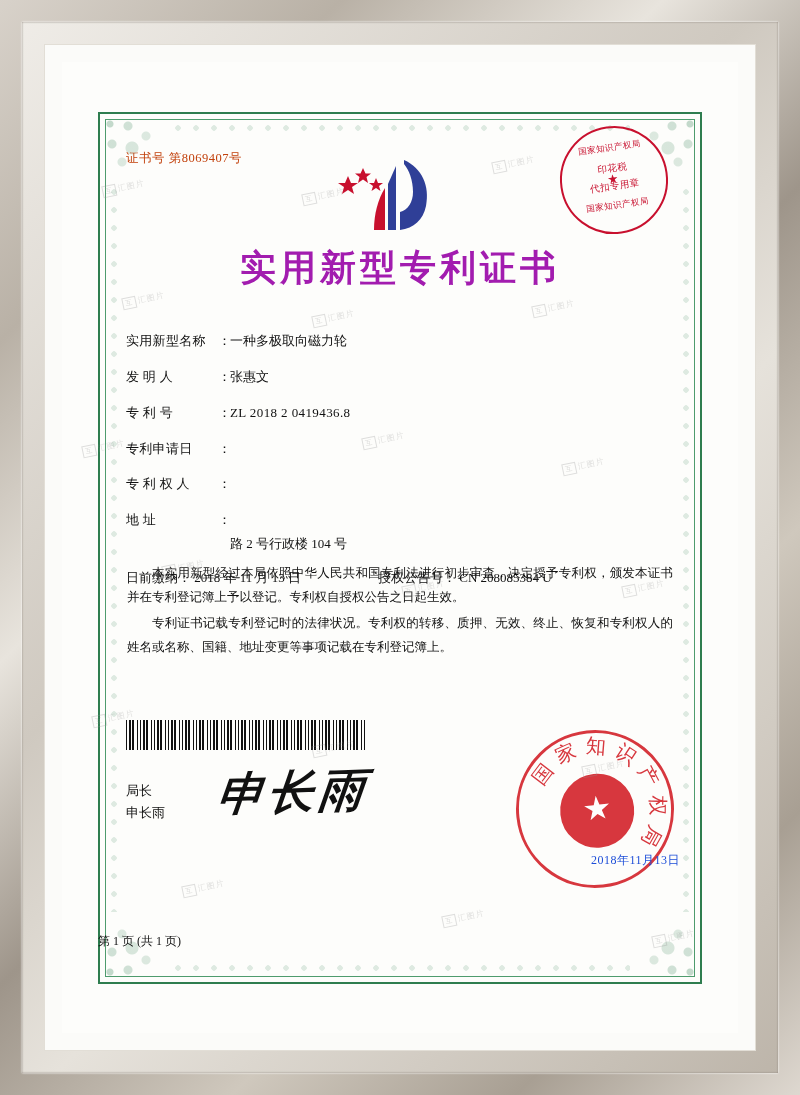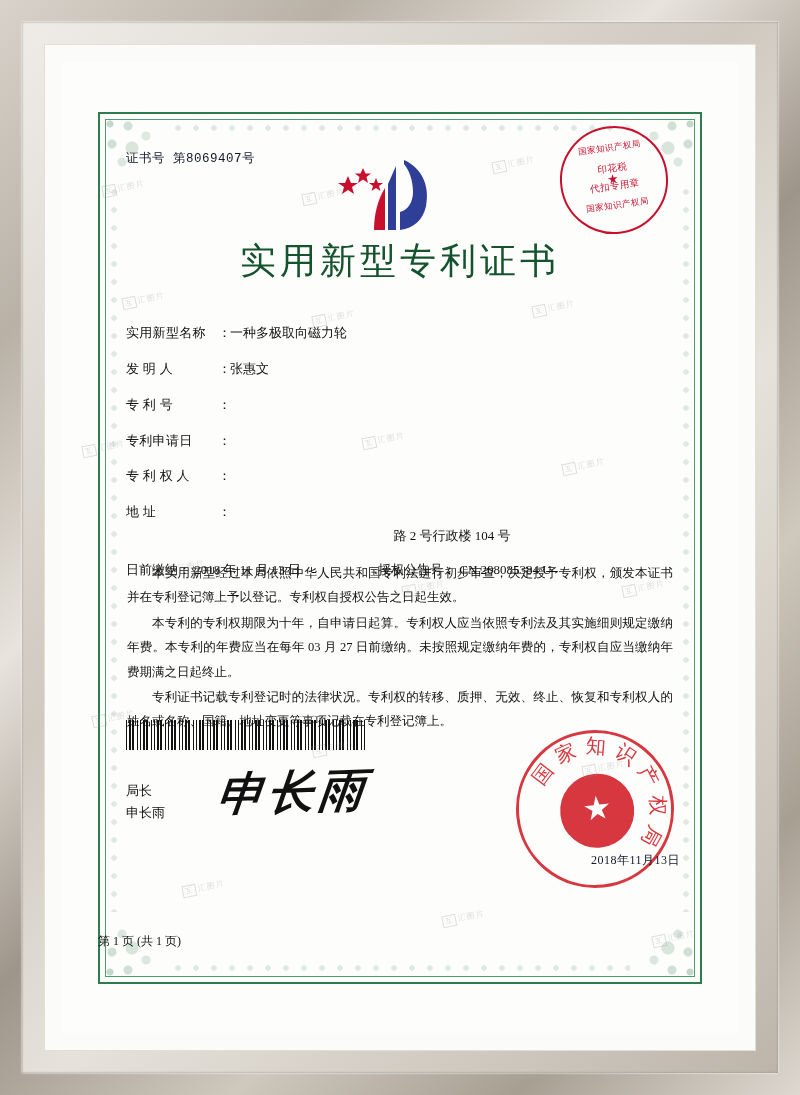--- a/index.html
+++ b/index.html
@@ -74,22 +74,22 @@
     background-size:16px 18px;background-repeat:repeat-y;}
   .edge-right{top:70px;bottom:70px;right:6px;width:16px;
     background-image:radial-gradient(circle at 8px 8px, rgba(46,125,79,.30) 0 2.5px, transparent 3px);
     background-size:16px 18px;background-repeat:repeat-y;}
 
   
   .content{position:absolute;left:36px;top:50px;width:604px;height:872px;}
 
   .cert-no{
     position:absolute;left:28px;top:38px;
-    font-size:12.5px;color:#0f172a;letter-spacing:.5px;
-    font-family:Liberation Mono, monospace;
+    font-size:12.5px;color:#c2410c;letter-spacing:.5px;
+    font-family:Liberation Serif, serif;
   }
 
   
   .logo{position:absolute;left:232px;top:42px;width:130px;height:80px;}
   .seal-top{
     position:absolute;right:34px;top:14px;width:104px;height:104px;
     border:2.5px solid #c8102e;border-radius:50%;
     color:#c8102e;
     transform:rotate(-8deg);
   }
@@ -100,32 +100,32 @@
   .seal-top .l1{top:14px;}
   .seal-top .l2{top:34px;font-size:9.5px;}
   .seal-top .l3{top:52px;font-size:9.5px;}
   .seal-top .l4{top:72px;font-size:8.5px;}
   .seal-top:after{
     content:"";position:absolute;left:46px;top:46px;width:10px;height:10px;
     background:#c8102e;clip-path:polygon(50% 0%,61% 35%,98% 35%,68% 57%,79% 91%,50% 70%,21% 91%,32% 57%,2% 35%,39% 35%);
   }
 
   .title{
-    position:absolute;left:0;right:0;top:125px;text-align:center;
-    font-size:36px;font-weight:normal;letter-spacing:4px;color:#14532d;
+    position:absolute;left:0;right:0;top:132px;text-align:center;
+    font-size:36px;font-weight:bold;letter-spacing:4px;color:#a21caf;
     font-family:"Liberation Serif", serif;
   }
 
   .fields{position:absolute;left:28px;top:212px;width:548px;font-size:13px;color:#111;}
-  .frow{display:flex;margin-bottom:17px;line-height:1.45;}
+  .frow{display:flex;margin-bottom:17px;line-height:1.45;margin-top:8px;}
   .flabel{width:92px;flex:0 0 92px;letter-spacing:.3px;}
   .fcolon{width:12px;flex:0 0 12px;}
   .fvalue{flex:1;}
   .fvalue.num{font-family:"Liberation Serif", serif;letter-spacing:.4px;}
-  .addr-2{margin-left:104px;margin-top:-12px;margin-bottom:16px;text-align:center;}
+  .addr-2{margin-left:104px;margin-top:-12px;margin-bottom:16px;}
 
   .grant-row{display:flex;margin-bottom:6px;}
   .grant-row .left{width:252px;}
   .grant-row .right{flex:1;}
 
   .body-text{
     position:absolute;left:28px;top:448px;width:548px;
     font-size:12.5px;line-height:1.95;color:#111;text-align:justify;
   }
   .body-text p{margin:1px;text-indent:2em;}
@@ -160,21 +160,21 @@
     border:2px solid #d4272e;border-radius:50%;
     background:#d4272e;
   }
   .seal-big .emblem:after{
     content:"";position:absolute;left:22px;top:20px;width:26px;height:26px;
     background:#fff;
     clip-path:polygon(50% 0%,61% 35%,98% 35%,68% 57%,79% 91%,50% 70%,21% 91%,32% 57%,2% 35%,39% 35%);
   }
   .seal-date{
     position:absolute;right:22px;top:740px;
-    font-size:12px;color:#0f172a;letter-spacing:.5px;
+    font-size:12px;color:#1d4ed8;letter-spacing:.5px;
   }
 
   .page-no{
     position:absolute;left:0;right:0;bottom:34px;text-align:left;
     font-size:12px;color:#111;
   }
 
   
   .wm{
     position:absolute;pointer-events:none;
@@ -240,20 +240,21 @@
           <div class="fvalue">一种多极取向磁力轮</div>
         </div>
         <div class="frow">
           <div class="flabel">发  明  人</div>
           <div class="fcolon">：</div>
           <div class="fvalue">张惠文</div>
         </div>
         <div class="frow">
           <div class="flabel">专  利  号</div>
           <div class="fcolon">：</div>
+          <div class="fvalue num">ZL 2018 2 0419436.8</div>
         </div>
         <div class="frow">
           <div class="flabel">专利申请日</div>
           <div class="fcolon">：</div>
         </div>
         <div class="frow">
           <div class="flabel">专 利 权 人</div>
           <div class="fcolon">：</div>
         </div>
         <div class="frow">
@@ -269,21 +270,20 @@
           </div>
           <div class="right">
             <span>授权公告号</span>：
             <span>CN 208085384 U</span>
           </div>
         </div>
       </div>
 
       <div class="body-text">
         <p>本实用新型经过本局依照中华人民共和国专利法进行初步审查，决定授予专利权，颁发本证书并在专利登记簿上予以登记。专利权自授权公告之日起生效。</p>
-        <p>本专利的专利权期限为十年，自申请日起算。专利权人应当依照专利法及其实施细则规定缴纳年费。本专利的年费应当在每年 03 月 27 日前缴纳。未按照规定缴纳年费的，专利权自应当缴纳年费期满之日起终止。</p>
         <p>专利证书记载专利登记时的法律状况。专利权的转移、质押、无效、终止、恢复和专利权人的姓名或名称、国籍、地址变更等事项记载在专利登记簿上。</p>
       </div>
 
       <div class="barcode"></div>
 
       <div class="sig-block">
         <div>局长</div>
         <div>申长雨</div>
       </div>
       <div class="handwriting">申长雨</div>

